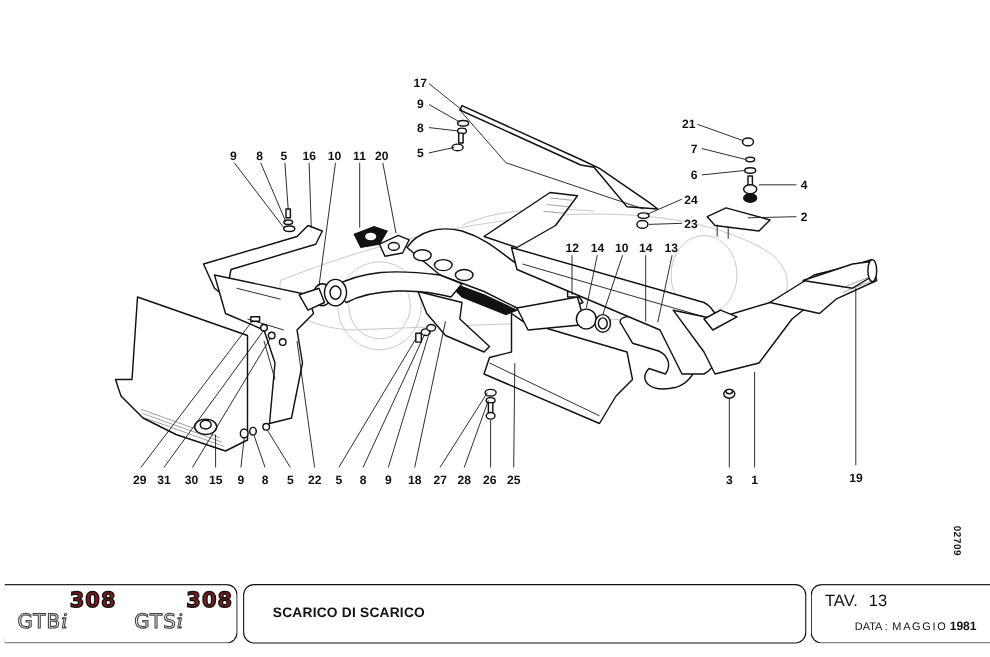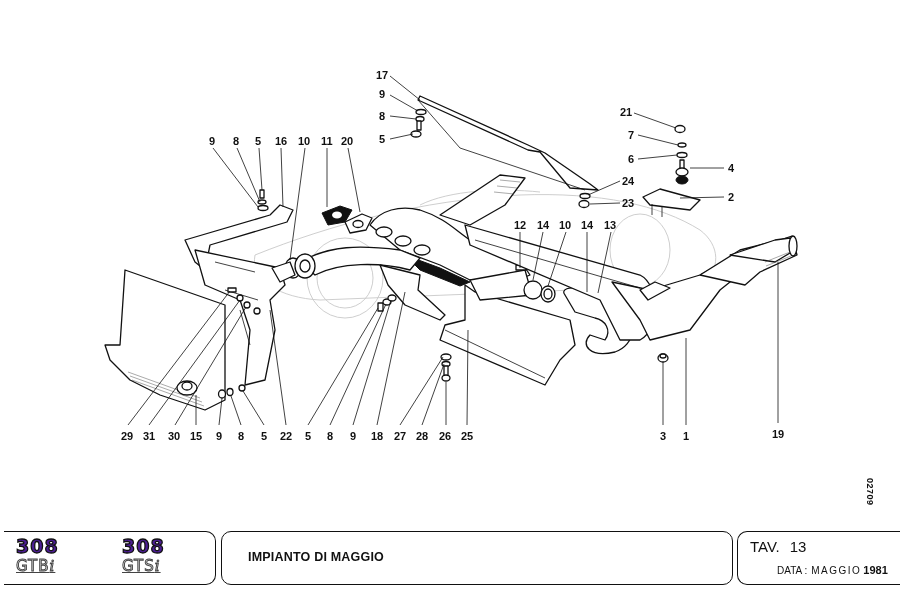--- a/index.html
+++ b/index.html
@@ -11,22 +11,22 @@
   .part-thin { stroke:#111; stroke-width:0.8; fill:none; }
   .ghost { stroke:#c8c8c8; stroke-width:0.9; fill:none; }
   .dark { fill:#111; stroke:#111; stroke-width:1; }
   .shade { stroke:#555; stroke-width:0.5; fill:none; }
   #serial { position:absolute; left:875px; top:478px; width:40px; transform:rotate(90deg); transform-origin:left top; font-size:9px; font-weight:bold; letter-spacing:0.5px; }
   .titlebox { position:absolute; top:531px; height:52px; border:1.5px solid #111; border-radius:10px; background:#fff; }
   #box-model { left:4px; width:211px; border-left:none; border-top-left-radius:0; border-bottom-left-radius:0; }
   #box-title { left:221px; width:510px; }
   #box-tav { left:737px; width:170px; border-right:none; border-top-right-radius:0; border-bottom-right-radius:0; }
   .model { position:absolute; top:4px; width:90px; text-align:left; }
-  .model .num { font-family:"DejaVu Sans", sans-serif; font-weight:bold; font-size:19px; letter-spacing:1px; color:#4c1d95; -webkit-text-stroke:1.3px #111; line-height:20px; }
-  .model .sub { font-family:"DejaVu Sans", sans-serif; font-size:15px; letter-spacing:1px; color:#fff; -webkit-text-stroke:1px #444; line-height:20px;text-decoration:underline; }
+  .model .num { font-family:"DejaVu Sans", sans-serif; font-weight:bold; font-size:19px; letter-spacing:1px; color:#7f1d1d; -webkit-text-stroke:1.3px #111; line-height:20px;text-align:right; }
+  .model .sub { font-family:"DejaVu Sans", sans-serif; font-size:18px; letter-spacing:1px; color:#fff; -webkit-text-stroke:1px #444; line-height:20px; }
   .model .sub i { font-family:"DejaVu Serif", serif; font-style:italic; }
   #title-text { position:absolute; left:26px; top:18px; font-weight:bold; font-size:12.5px; letter-spacing:0.2px; }
   #tav-label { position:absolute; left:12px; top:6px; font-weight:normal; font-size:15px; }
   #tav-num { margin-left:10px; }
   #date-line { position:absolute; left:12px; top:32px; font-size:10px;padding-left:27px; }
   #date-month { letter-spacing:1.5px; margin-left:4px; }
   #date-year { font-weight:bold; font-size:11px; margin-left:2px; }
 </style>
 </head>
 <body>
@@ -269,19 +269,19 @@
     <div class="num">308</div>
     <div class="sub"><span>GTB</span><i>i</i></div>
   </div>
   <div class="model" style="left:118px;">
     <div class="num">308</div>
     <div class="sub"><span>GTS</span><i>i</i></div>
   </div>
 </div>
 
 <div class="titlebox" id="box-title">
-  <div id="title-text">IMPIANTO DI MAGGIO</div>
+  <div id="title-text">SCARICO DI SCARICO</div>
 </div>
 
 <div class="titlebox" id="box-tav">
   <div id="tav-label"><span>TAV.</span><span id="tav-num">13</span></div>
   <div id="date-line"><span>DATA :</span><span id="date-month">MAGGIO</span><span id="date-year">1981</span></div>
 </div>
 
 </body></html>

